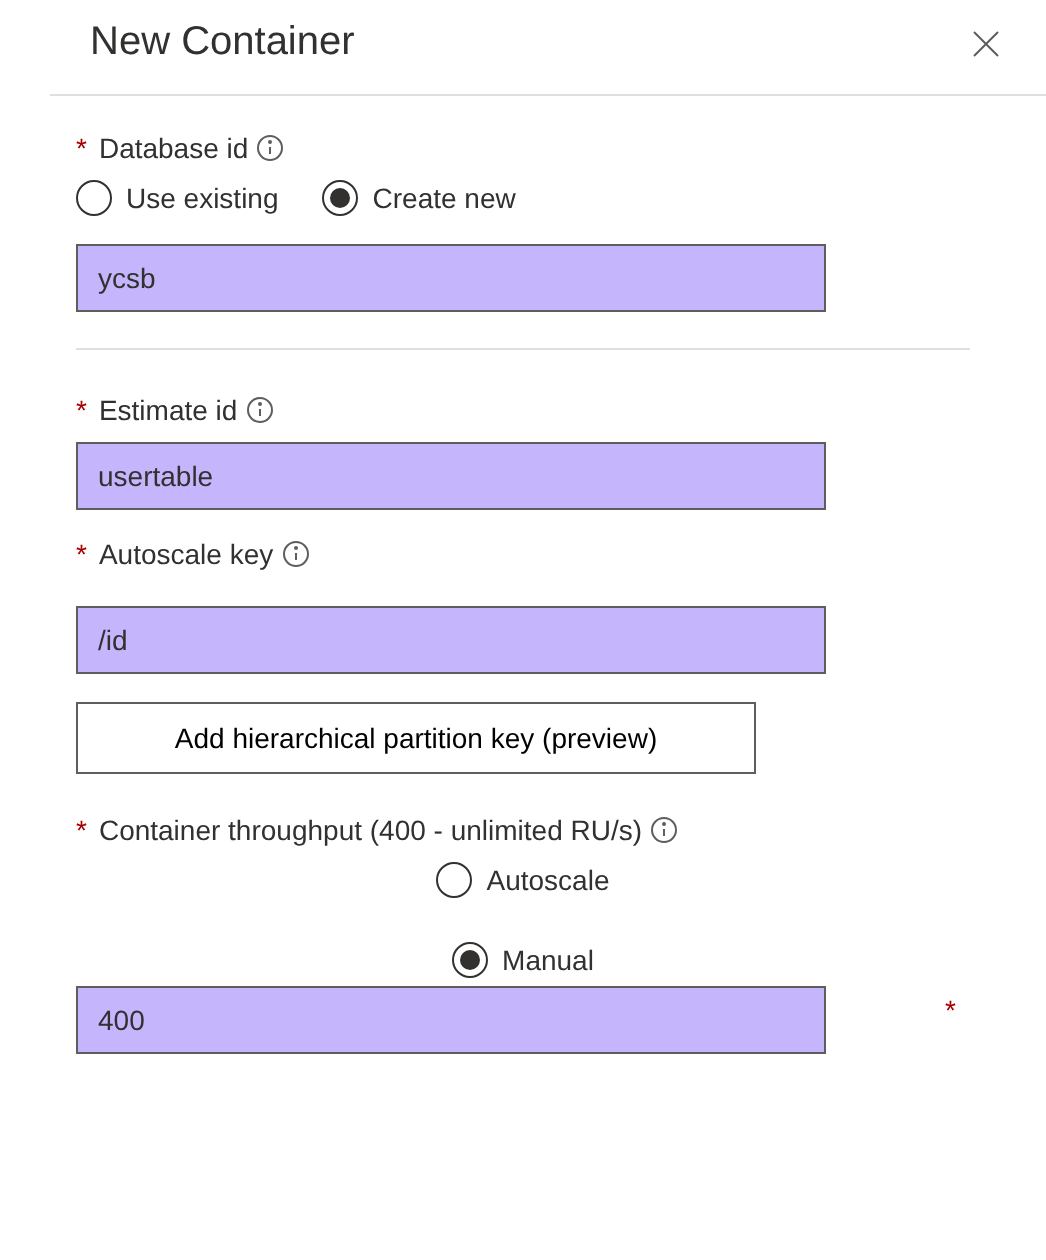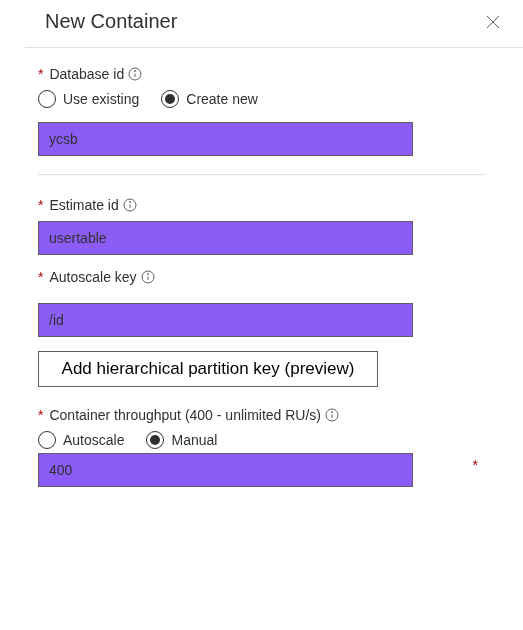--- a/index.html
+++ b/index.html
@@ -82,21 +82,21 @@
     border-radius: 50%;
   }
   .text-input {
     width: 375px;
     height: 34px;
     border: 1px solid #605e5c;
     padding: 0 10px;
     font-size: 14px;
     font-family: inherit;
     color: #323130;
-    background: #8b5cf6;
+    background: #c4b5fd;
   }
   .check-row {
     display: flex;
     align-items: center;
     gap: 8px;
     margin-top: 14px;
     margin-bottom: 4px;
   }
   .checkbox {
     width: 18px; height: 18px;
@@ -106,21 +106,21 @@
     flex-shrink: 0;
     cursor: pointer;
   }
   .checkbox svg { width: 12px; height: 12px; }
   .mb-field { margin-bottom: 14px; }
   .button-secondary {
     width: 340px;
     height: 36px;
     border: 1px solid #605e5c;
     background: #fff;
-    font-size: 17px;
+    font-size: 14px;
     font-family: inherit;
     cursor: pointer;
     margin-top: 14px;
     margin-bottom: 20px;
   }
   .hint-text {
     font-size: 14px;
     margin: 12px 0 14px 0;
   }
   .link { color: #0078d4; cursor: pointer; }
@@ -219,21 +219,21 @@
     <span>Container throughput (400 - unlimited RU/s)</span>
     <span class="info-icon">
       <svg viewBox="0 0 14 14" fill="none" stroke="currentColor" stroke-width="1">
           <circle cx="7" cy="7" r="6"></circle>
           <circle cx="7" cy="4" r="0.5" fill="currentColor"></circle>
           <path d="M7 6.5 L7 10"></path>
         </svg>
     </span>
   </div>
 
-  <div class="radio-row" style="margin-top:6px;margin-bottom:4px;">
+  <div class="radio-row" style="margin-top:6px;margin-bottom:4px;flex-direction:column;">
     <div class="radio-opt">
       <span class="radio-circle"></span>
       <span>Autoscale</span>
     </div>
     <div class="radio-opt">
       <span class="radio-circle selected"></span>
       <span>Manual</span>
     </div>
   </div>
 

